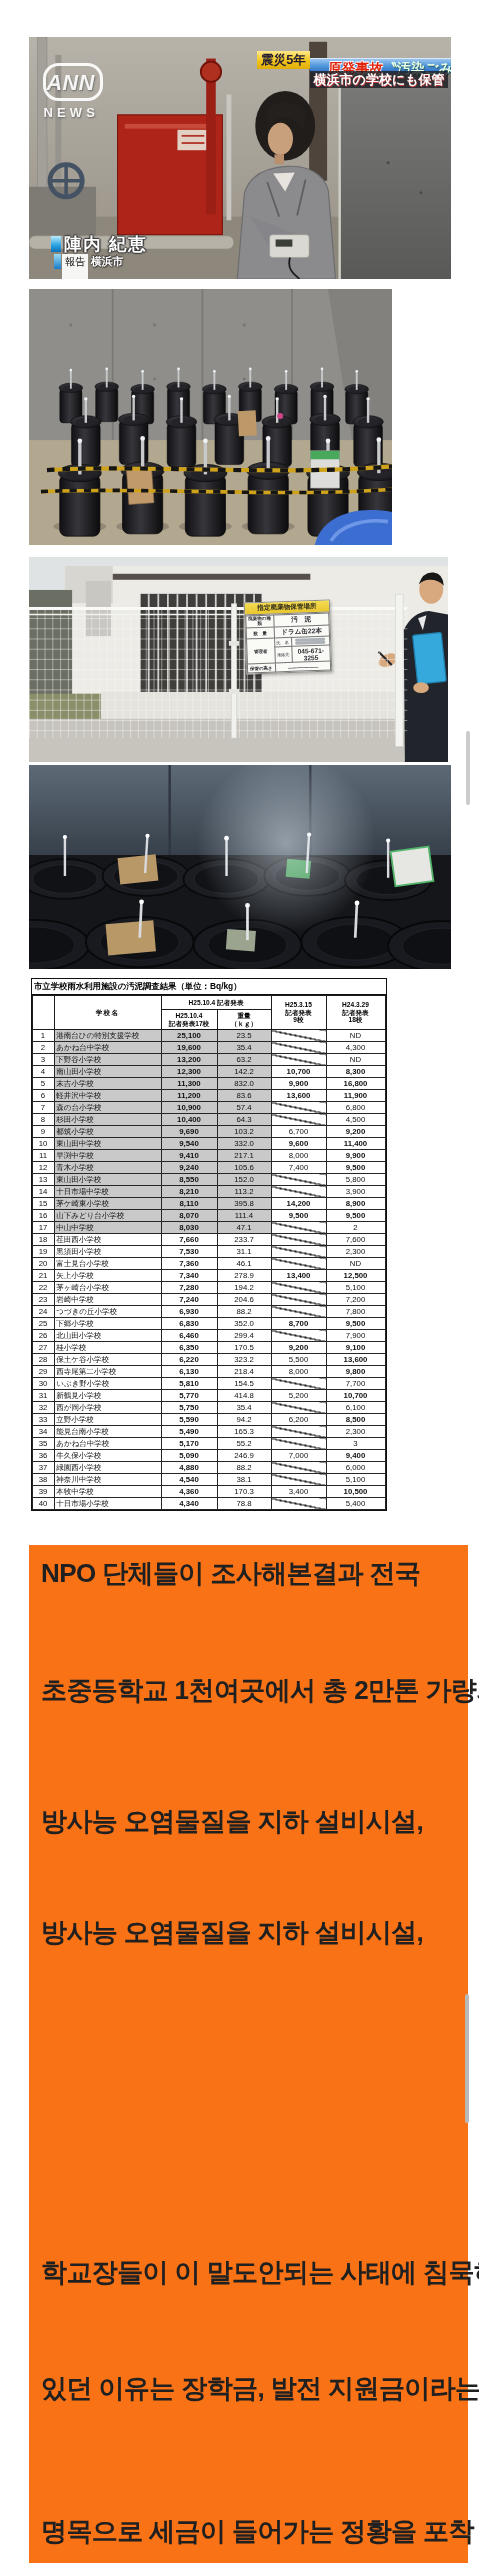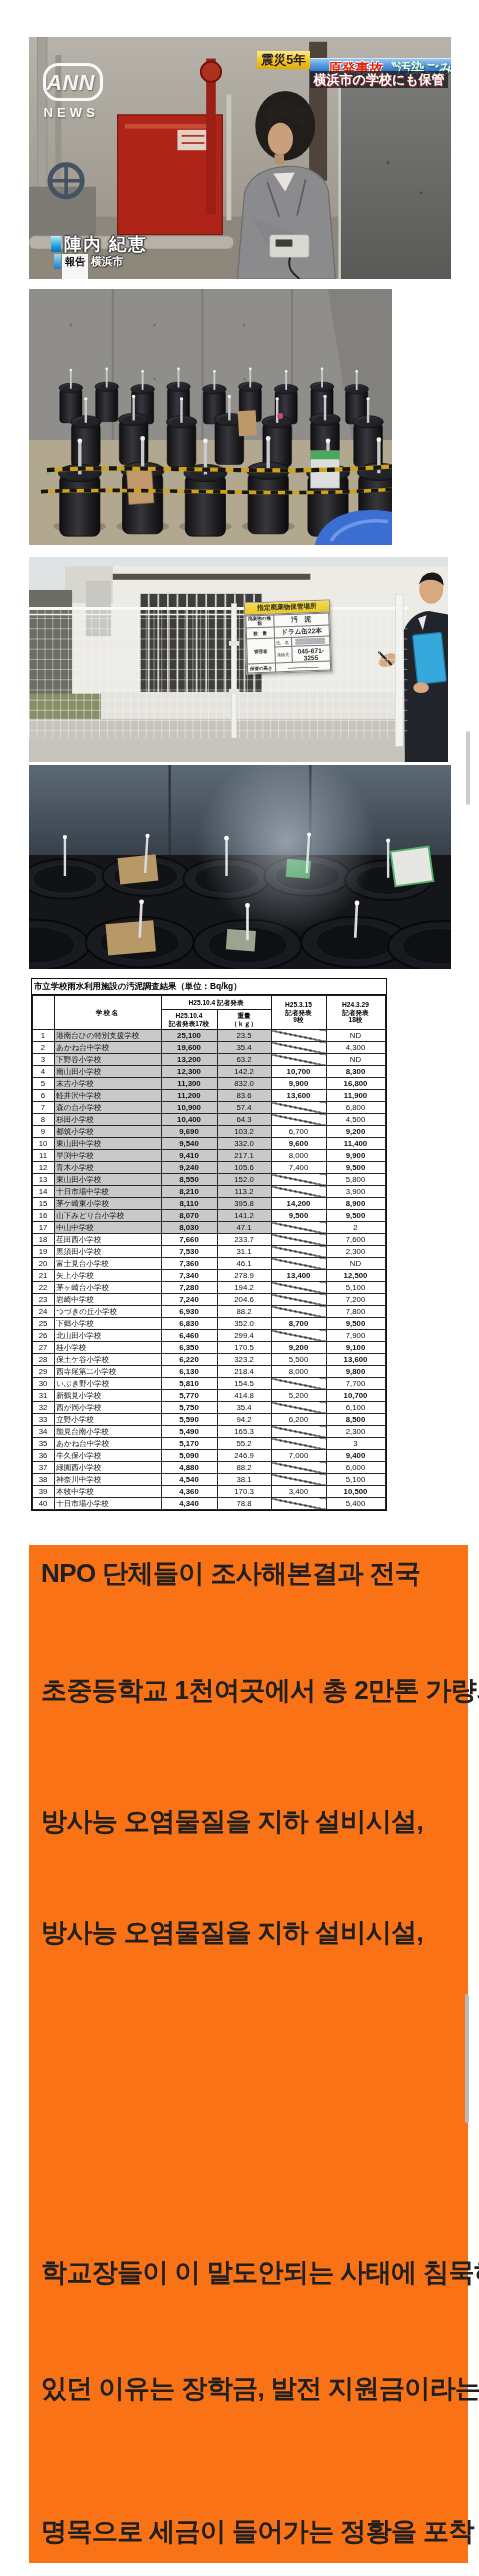--- a/index.html
+++ b/index.html
@@ -23,21 +23,21 @@
   .hl-green{color:#e4ffe9;text-shadow:0.6px 0.6px 1.2px rgba(20,60,30,.8)}
   .hl-sub{position:absolute;left:281px;top:34px;width:138px;height:17px;background:rgba(32,32,38,.82);
           color:#fff;font-size:13px;font-weight:bold;line-height:17px;padding-left:3.6px;
           text-shadow:0.6px 0.6px 0.6px rgba(210,60,60,.9);white-space:nowrap}
   .cap-square{position:absolute;left:22px;top:199px;width:10.2px;height:16px;
               background:linear-gradient(#b8ecfc,#28a0e0 60%,#0c70b8)}
   .cap-name{position:absolute;left:35px;top:195px;color:#fff;font-size:17.4px;font-weight:bold;letter-spacing:1.8px;
             text-shadow:-1.2px 0 1.2px #333,1.2px 0 1.2px #333,0 -1.2px 1.2px #333,0 1.2px 1.2px #333;white-space:nowrap}
   .cap-bar{position:absolute;left:25px;top:217px;width:6.6px;height:15px;background:linear-gradient(#9adcf6,#1a7cc8)}
   .cap-role{position:absolute;left:33px;top:217px;height:29px;background:#f6f6f4;color:#151515;
-            font-size:10.2px;font-weight:bold;line-height:15px;padding:0 3px}
+            font-size:10.2px;font-weight:normal;line-height:15px;padding:0 3px}
   .cap-loc{position:absolute;left:62px;top:217px;color:#fff;font-size:10.8px;font-weight:bold;line-height:15px;
            text-shadow:0.6px 0.6px 1.2px #222,-0.6px -0.6px 1.2px #222;white-space:nowrap}
 
   
   .sign{position:absolute;left:216px;top:44px;width:86px;background:#f2f1ec;border:0.6px solid #8a8a84;
         transform:rotate(-2deg);box-shadow:1.2px 1.8px 3px rgba(0,0,0,.25);font-family:"Liberation Sans",sans-serif}
   .sign-title{background:linear-gradient(#f4dc52,#e9c62e);color:#33301c;font-size:6.6px;font-weight:bold;
               text-align:center;line-height:10.8px;border-bottom:0.6px solid #777;white-space:nowrap}
   .sign table{width:100%;border-collapse:collapse}
   .sign td{border:0.6px solid #777;color:#2e2e34;padding:0.6px 1.2px;background:#fafaf7}
@@ -542,21 +542,21 @@
             <td class="name gray">茅ケ崎東小学校</td>
             <td class="v1 b gray">8,110</td>
             <td class="wt gray">395.8</td>
             <td class="v3 b">14,200</td>
             <td class="v4 b">8,900</td>
           </tr>
           <tr>
             <td class="no">16</td>
             <td class="name gray">山下みどり台小学校</td>
             <td class="v1 b gray">8,070</td>
-            <td class="wt gray">141.2</td>
+            <td class="wt gray">111.4</td>
             <td class="v3 b">9,500</td>
             <td class="v4 b">9,500</td>
           </tr>
           <tr>
             <td class="no">17</td>
             <td class="name gray">中山中学校</td>
             <td class="v1 b gray">8,030</td>
             <td class="wt gray">47.1</td>
             <td class="v3 diag"></td>
             <td class="v4">2</td>

